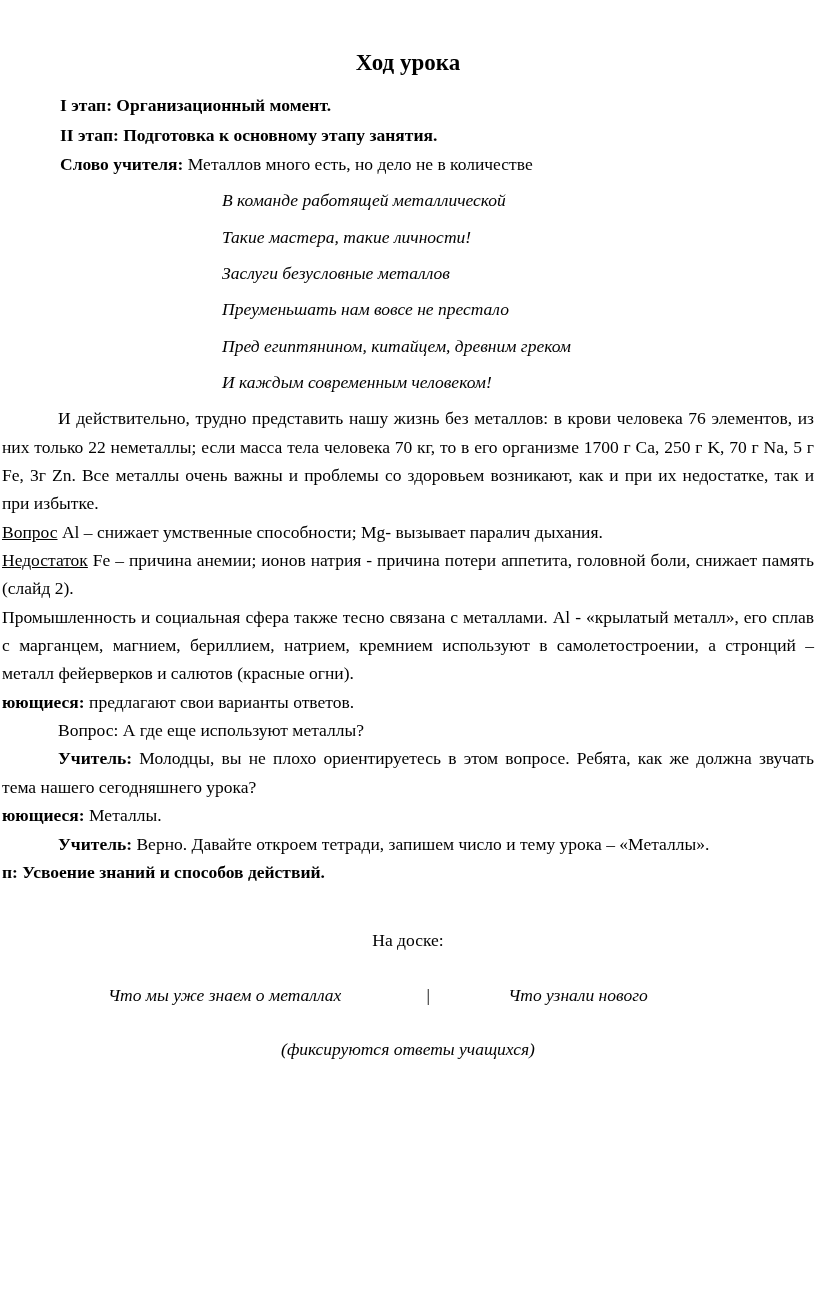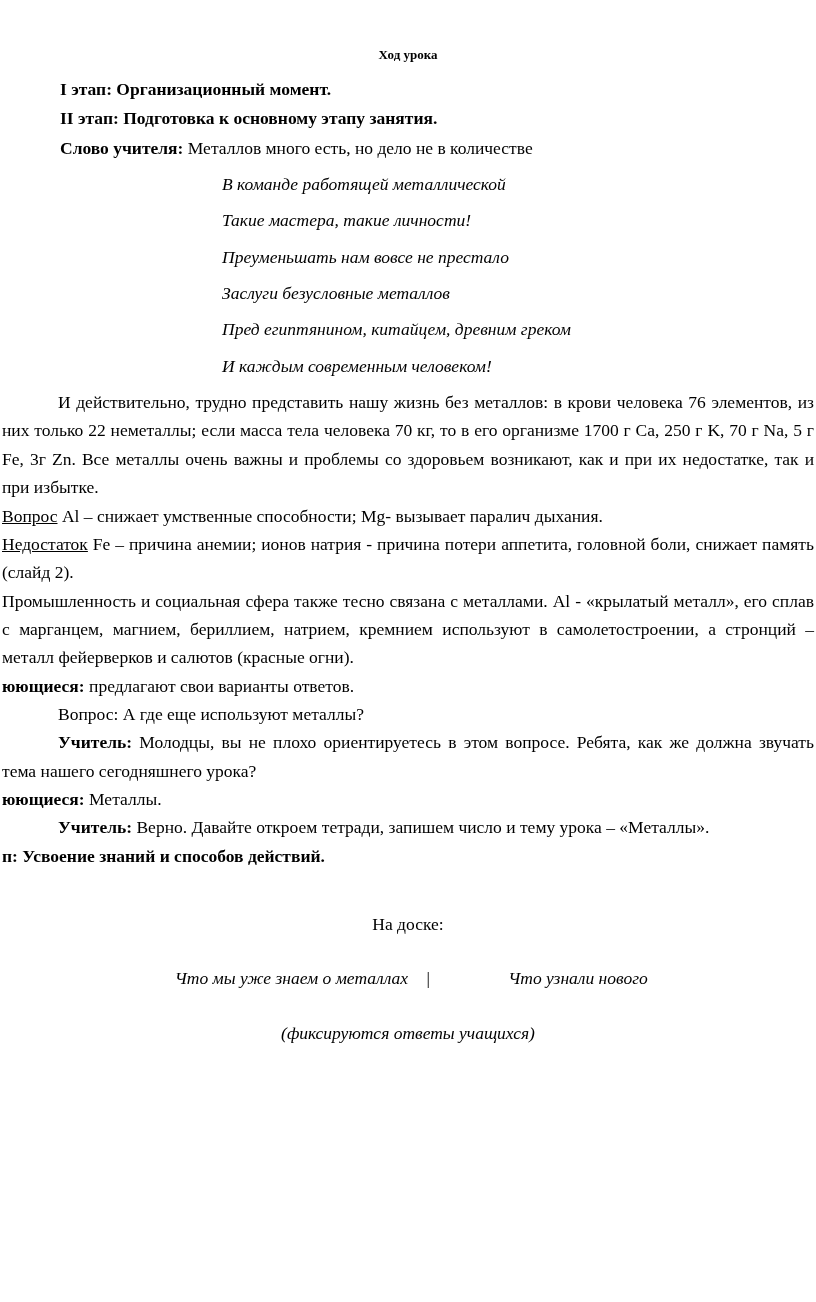--- a/index.html
+++ b/index.html
@@ -21,21 +21,21 @@
     position: relative;
   }
   .content {
     padding: 0 2px 0 2px;
     font-size: 17.5px;
     line-height: 1.62;
   }
   .title {
     text-align: center;
     font-weight: bold;
-    font-size: 13px;
+    font-size: 23px;
     margin: 0 0 10px 0;
   }
   .bold-line {
     font-weight: bold;
     margin: 0 0 1px 0;
     padding-left: 58px;
   }
   .speech-line {
     margin: 0;
     padding-left: 58px;
@@ -73,21 +73,21 @@
   .board-row {
     display: flex;
     justify-content: center;
     align-items: center;
     font-style: italic;
     margin-top: 26px;
     gap: 0;
   }
   .board-col-left {
     width: 300px;
-    text-align: right;
+    text-align: left;
   }
   .board-sep {
     width: 40px;
     text-align: center;
   }
   .board-col-right {
     width: 260px;
     text-align: center;
   }
   .board-note {
@@ -106,22 +106,22 @@
 
     <div class="bold-line">I  этап: Организационный момент.</div>
     <div class="bold-line">II этап: Подготовка к основному этапу занятия.</div>
 
     <div class="speech-line">
       <span class="lead">Слово учителя:</span><span> Металлов много есть, но  дело не в количестве</span>
     </div>
 
     <div class="verse">В команде работящей металлической</div>
     <div class="verse">Такие мастера, такие личности!</div>
+    <div class="verse">Заслуги безусловные металлов</div>
     <div class="verse">Преуменьшать нам вовсе не престало</div>
-    <div class="verse">Заслуги безусловные металлов</div>
     <div class="verse">Пред египтянином, китайцем, древним греком</div>
     <div class="verse">И каждым современным человеком!</div>
 
 
     <p class="para indent">И действительно, трудно представить нашу жизнь без металлов: в крови человека 76 элементов, из них только 22 неметаллы; если масса тела человека 70 кг, то в его организме 1700 г Ca, 250 г K, 70 г Na, 5 г Fe, 3г Zn. Все металлы очень важны и проблемы со здоровьем возникают, как и при их недостатке, так и при избытке.</p>
 
     <p class="para">
       <span class="u">Вопрос</span><span> Al – снижает умственные способности;  Mg- вызывает паралич дыхания.</span>
     </p>
 

